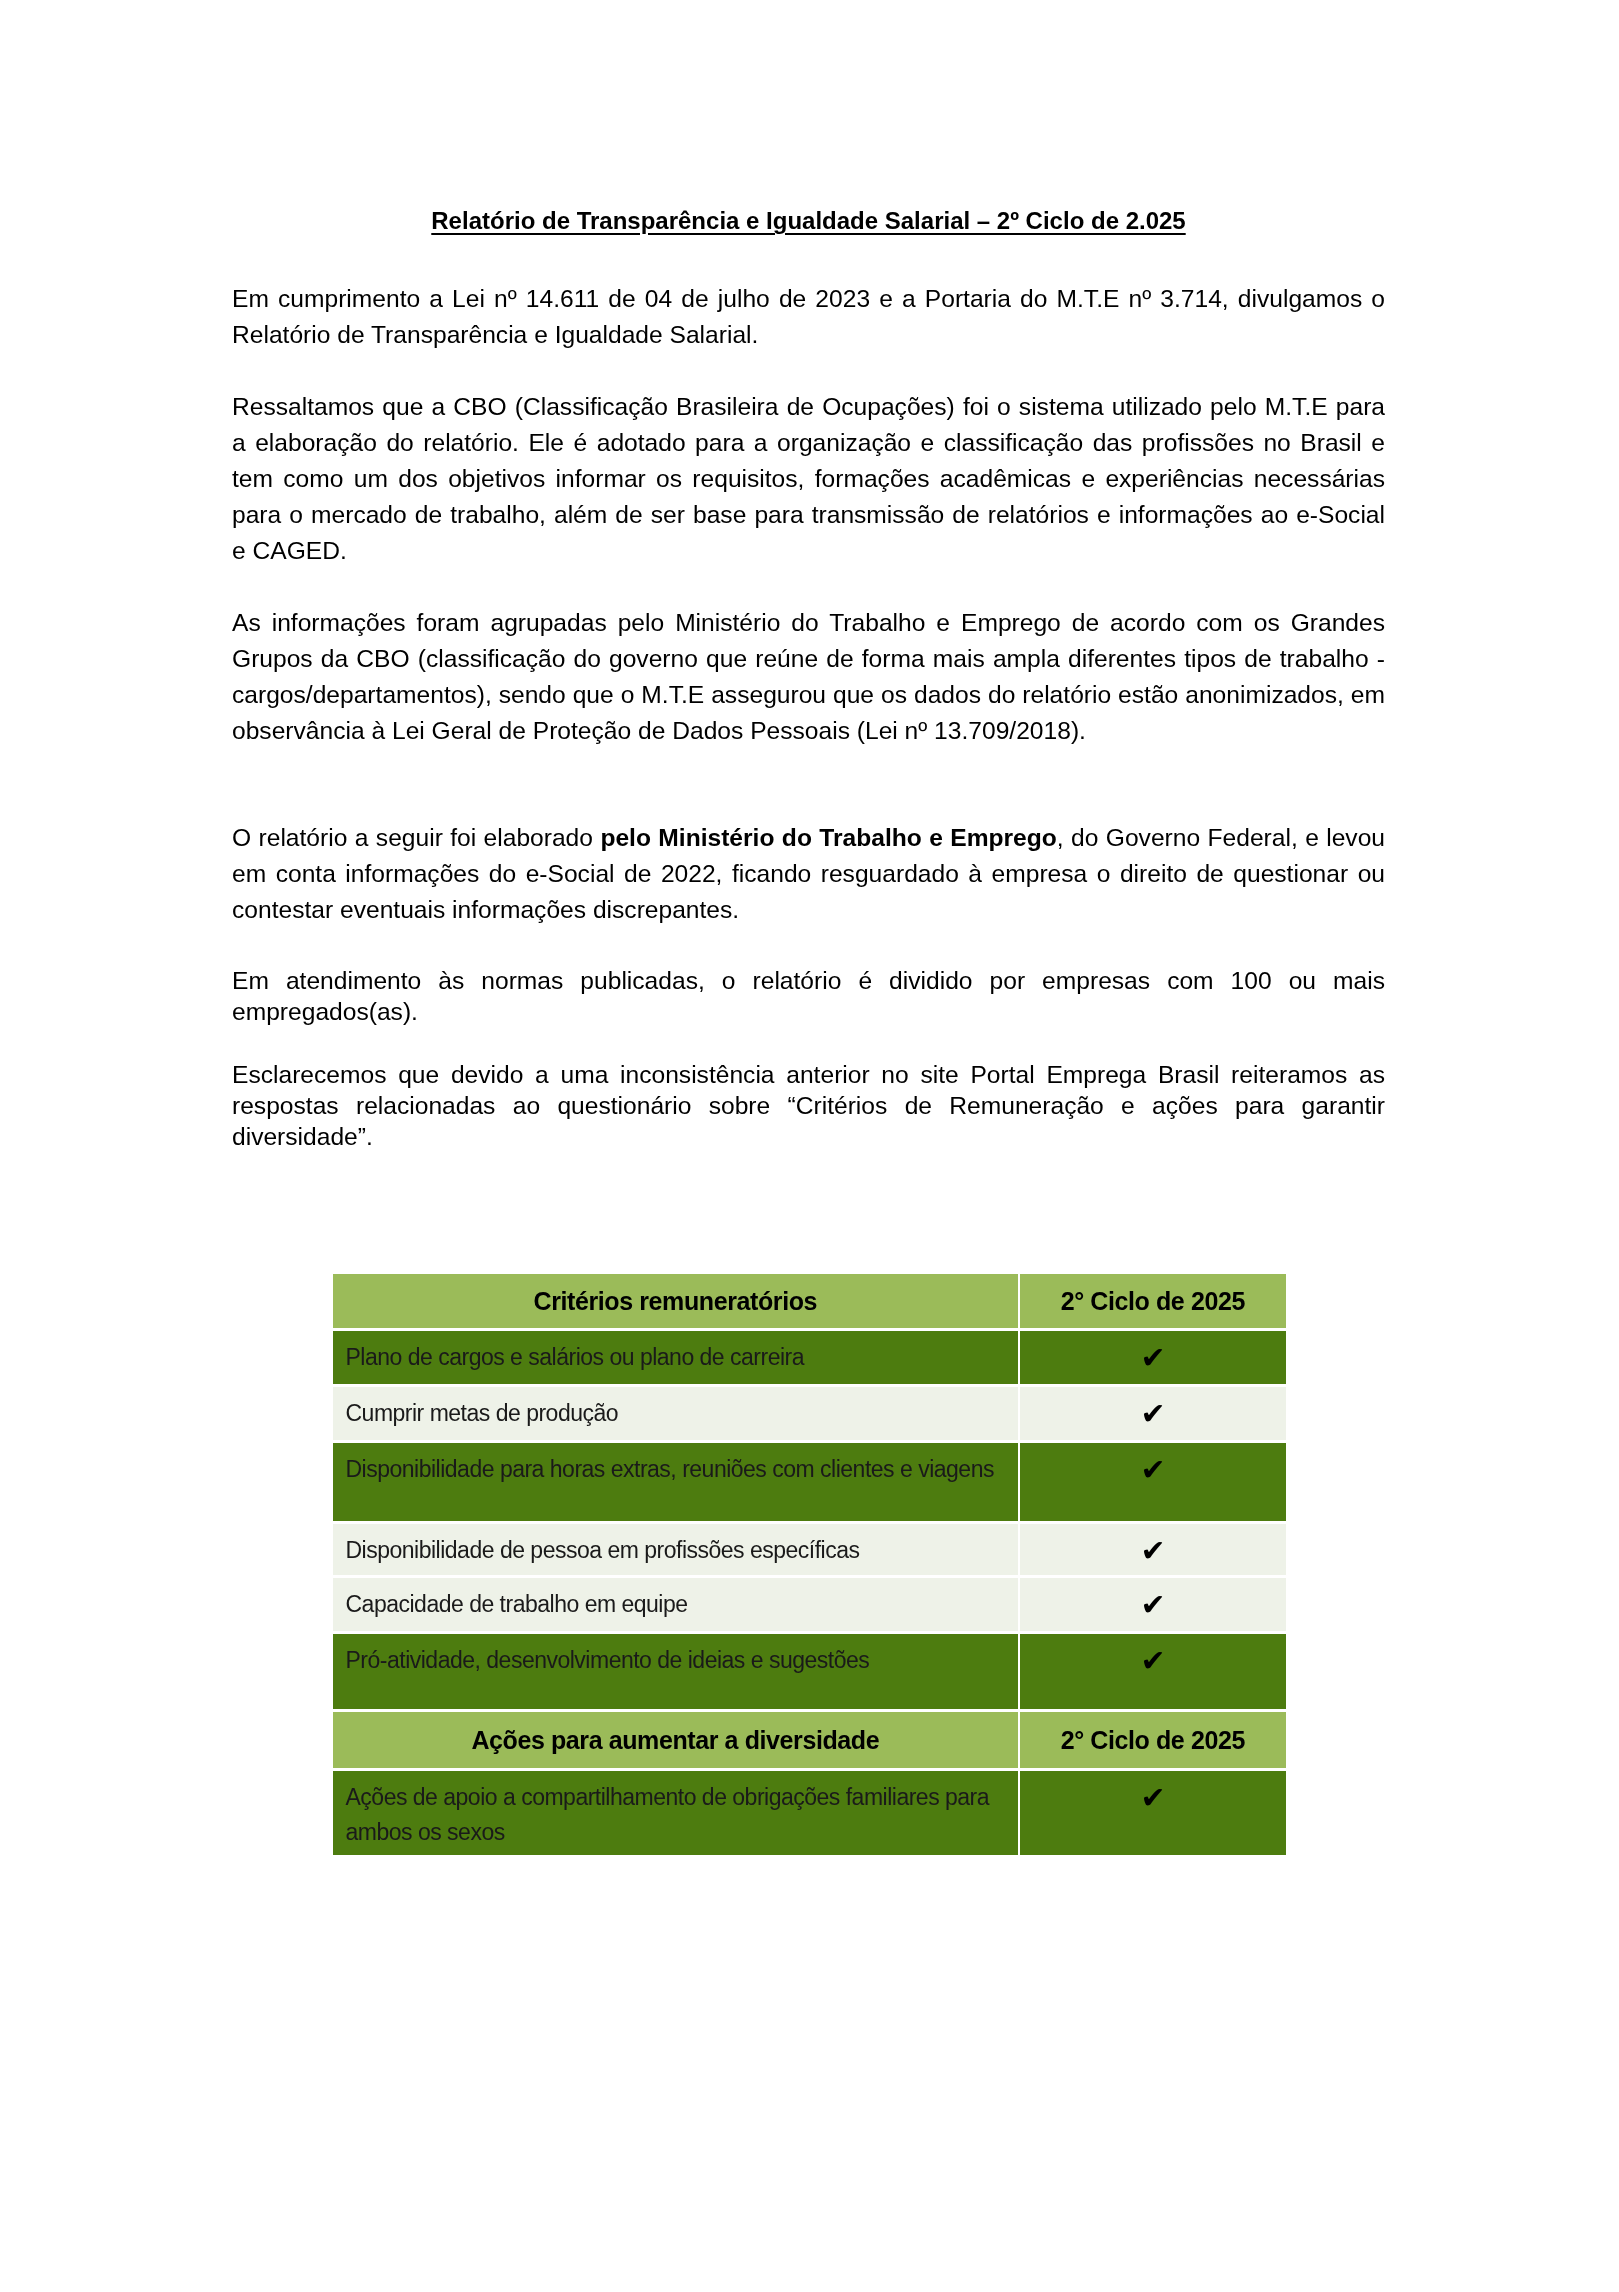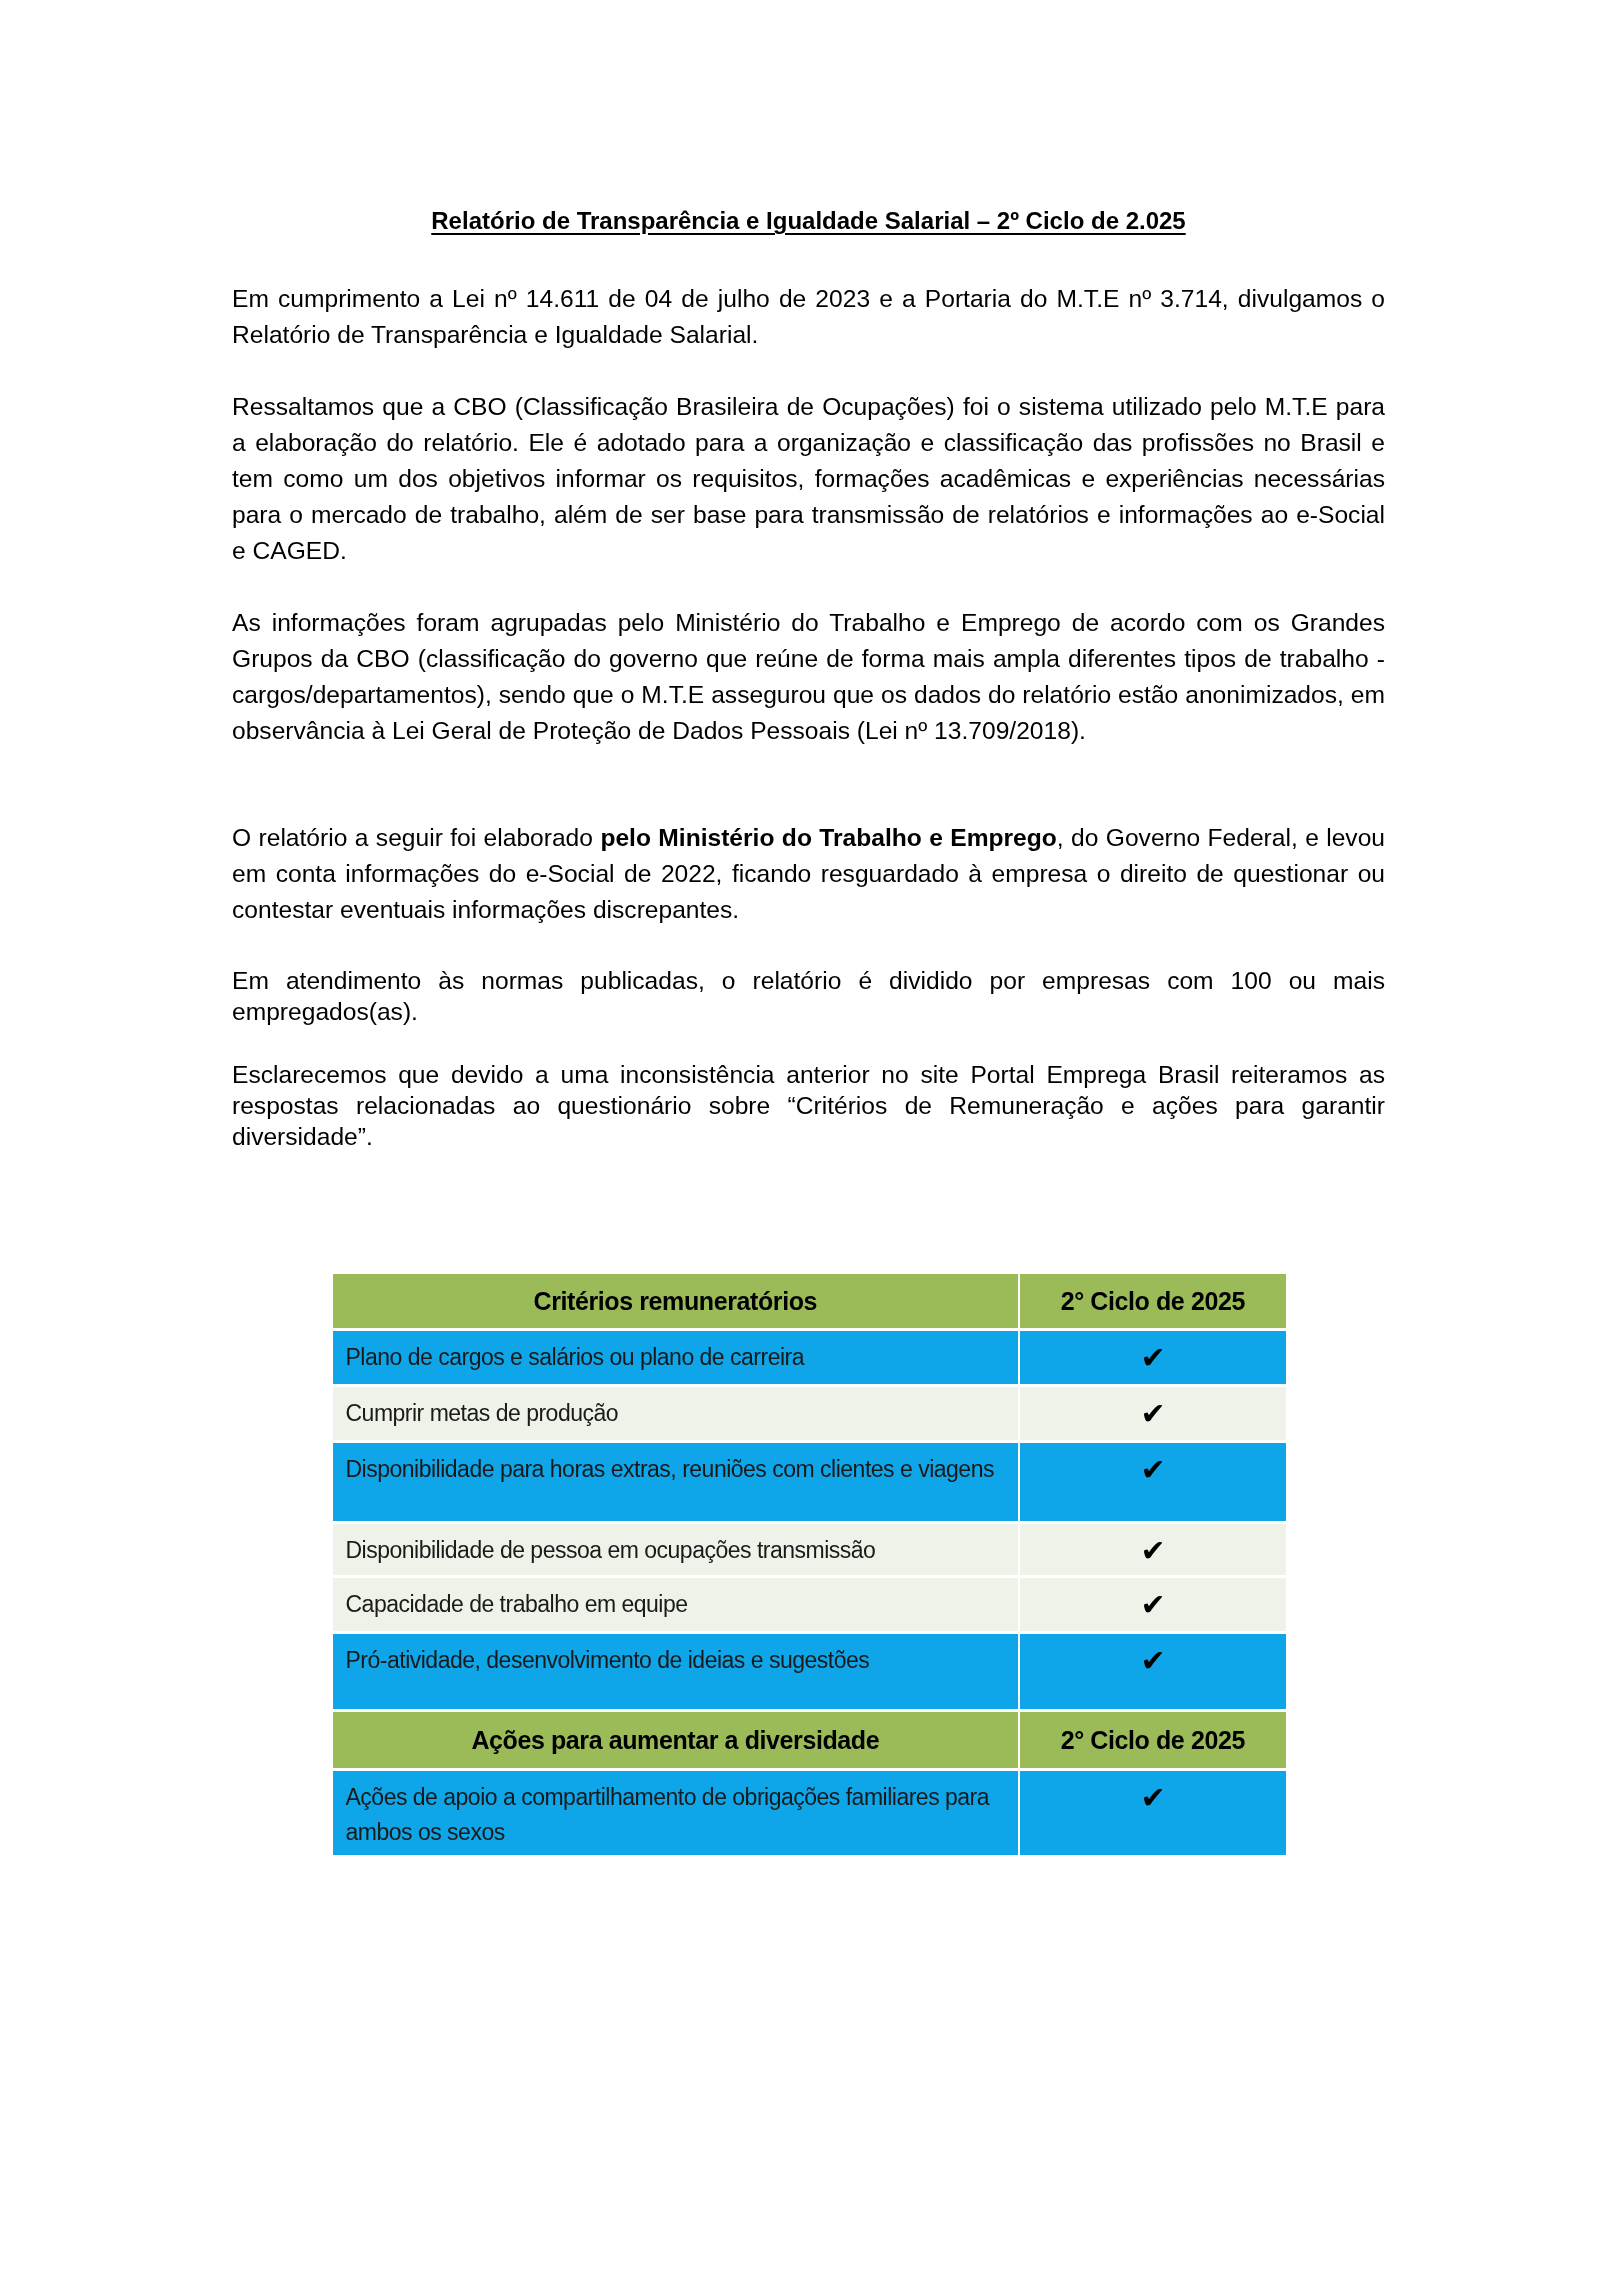--- a/index.html
+++ b/index.html
@@ -29,21 +29,21 @@
   .tbl td:last-child { border-right: none; }
   .tbl .hdr td {
     background: #9BBB59; color: #000000; font-weight: bold; font-size: 25px;
     text-align: center; vertical-align: middle; letter-spacing: -0.4px;
   }
   .tbl .c1 { width: 677px; }
   .tbl .c2 { width: 273px; }
   .tbl .row td { font-size: 23px; color: #1a1a1a; letter-spacing: -0.5px; line-height: 35px; }
   .tbl .row .txt { padding: 9px 10.7px 0 12.5px; }
   .tbl .row .chk { text-align: center; font-size: 30px; line-height: 36px; padding-top: 9px; color: #000; }
-  .tbl .dark td { background: #0ea5e9; }
+  .tbl .dark td { background: #4d7c0f; }
   .tbl .light td { background: #EEF2E8; }
 </style>
 </head>
 <body>
 
 <div class="page">
 
   <div class="title">Relatório de Transparência e Igualdade Salarial – 2º Ciclo de 2.025</div>
 
   <p class="para lh40" style="top:265px;">Em cumprimento a Lei nº 14.611 de 04 de julho de 2023 e a Portaria do M.T.E nº 3.714, divulgamos o Relatório de Transparência e Igualdade Salarial.</p>
@@ -70,21 +70,21 @@
     </tr>
     <tr class="row light" style="height:56px;">
       <td class="c1 txt">Cumprir metas de produção</td>
       <td class="c2 chk">✔</td>
     </tr>
     <tr class="row dark" style="height:81px;">
       <td class="c1 txt">Disponibilidade para horas extras, reuniões com clientes e viagens</td>
       <td class="c2 chk">✔</td>
     </tr>
     <tr class="row light" style="height:54px;">
-      <td class="c1 txt">Disponibilidade de pessoa em ocupações transmissão</td>
+      <td class="c1 txt">Disponibilidade de pessoa em profissões específicas</td>
       <td class="c2 chk">✔</td>
     </tr>
     <tr class="row light" style="height:56px;">
       <td class="c1 txt">Capacidade de trabalho em equipe</td>
       <td class="c2 chk">✔</td>
     </tr>
     <tr class="row dark" style="height:78px;">
       <td class="c1 txt">Pró-atividade, desenvolvimento de ideias e sugestões</td>
       <td class="c2 chk">✔</td>
     </tr>

